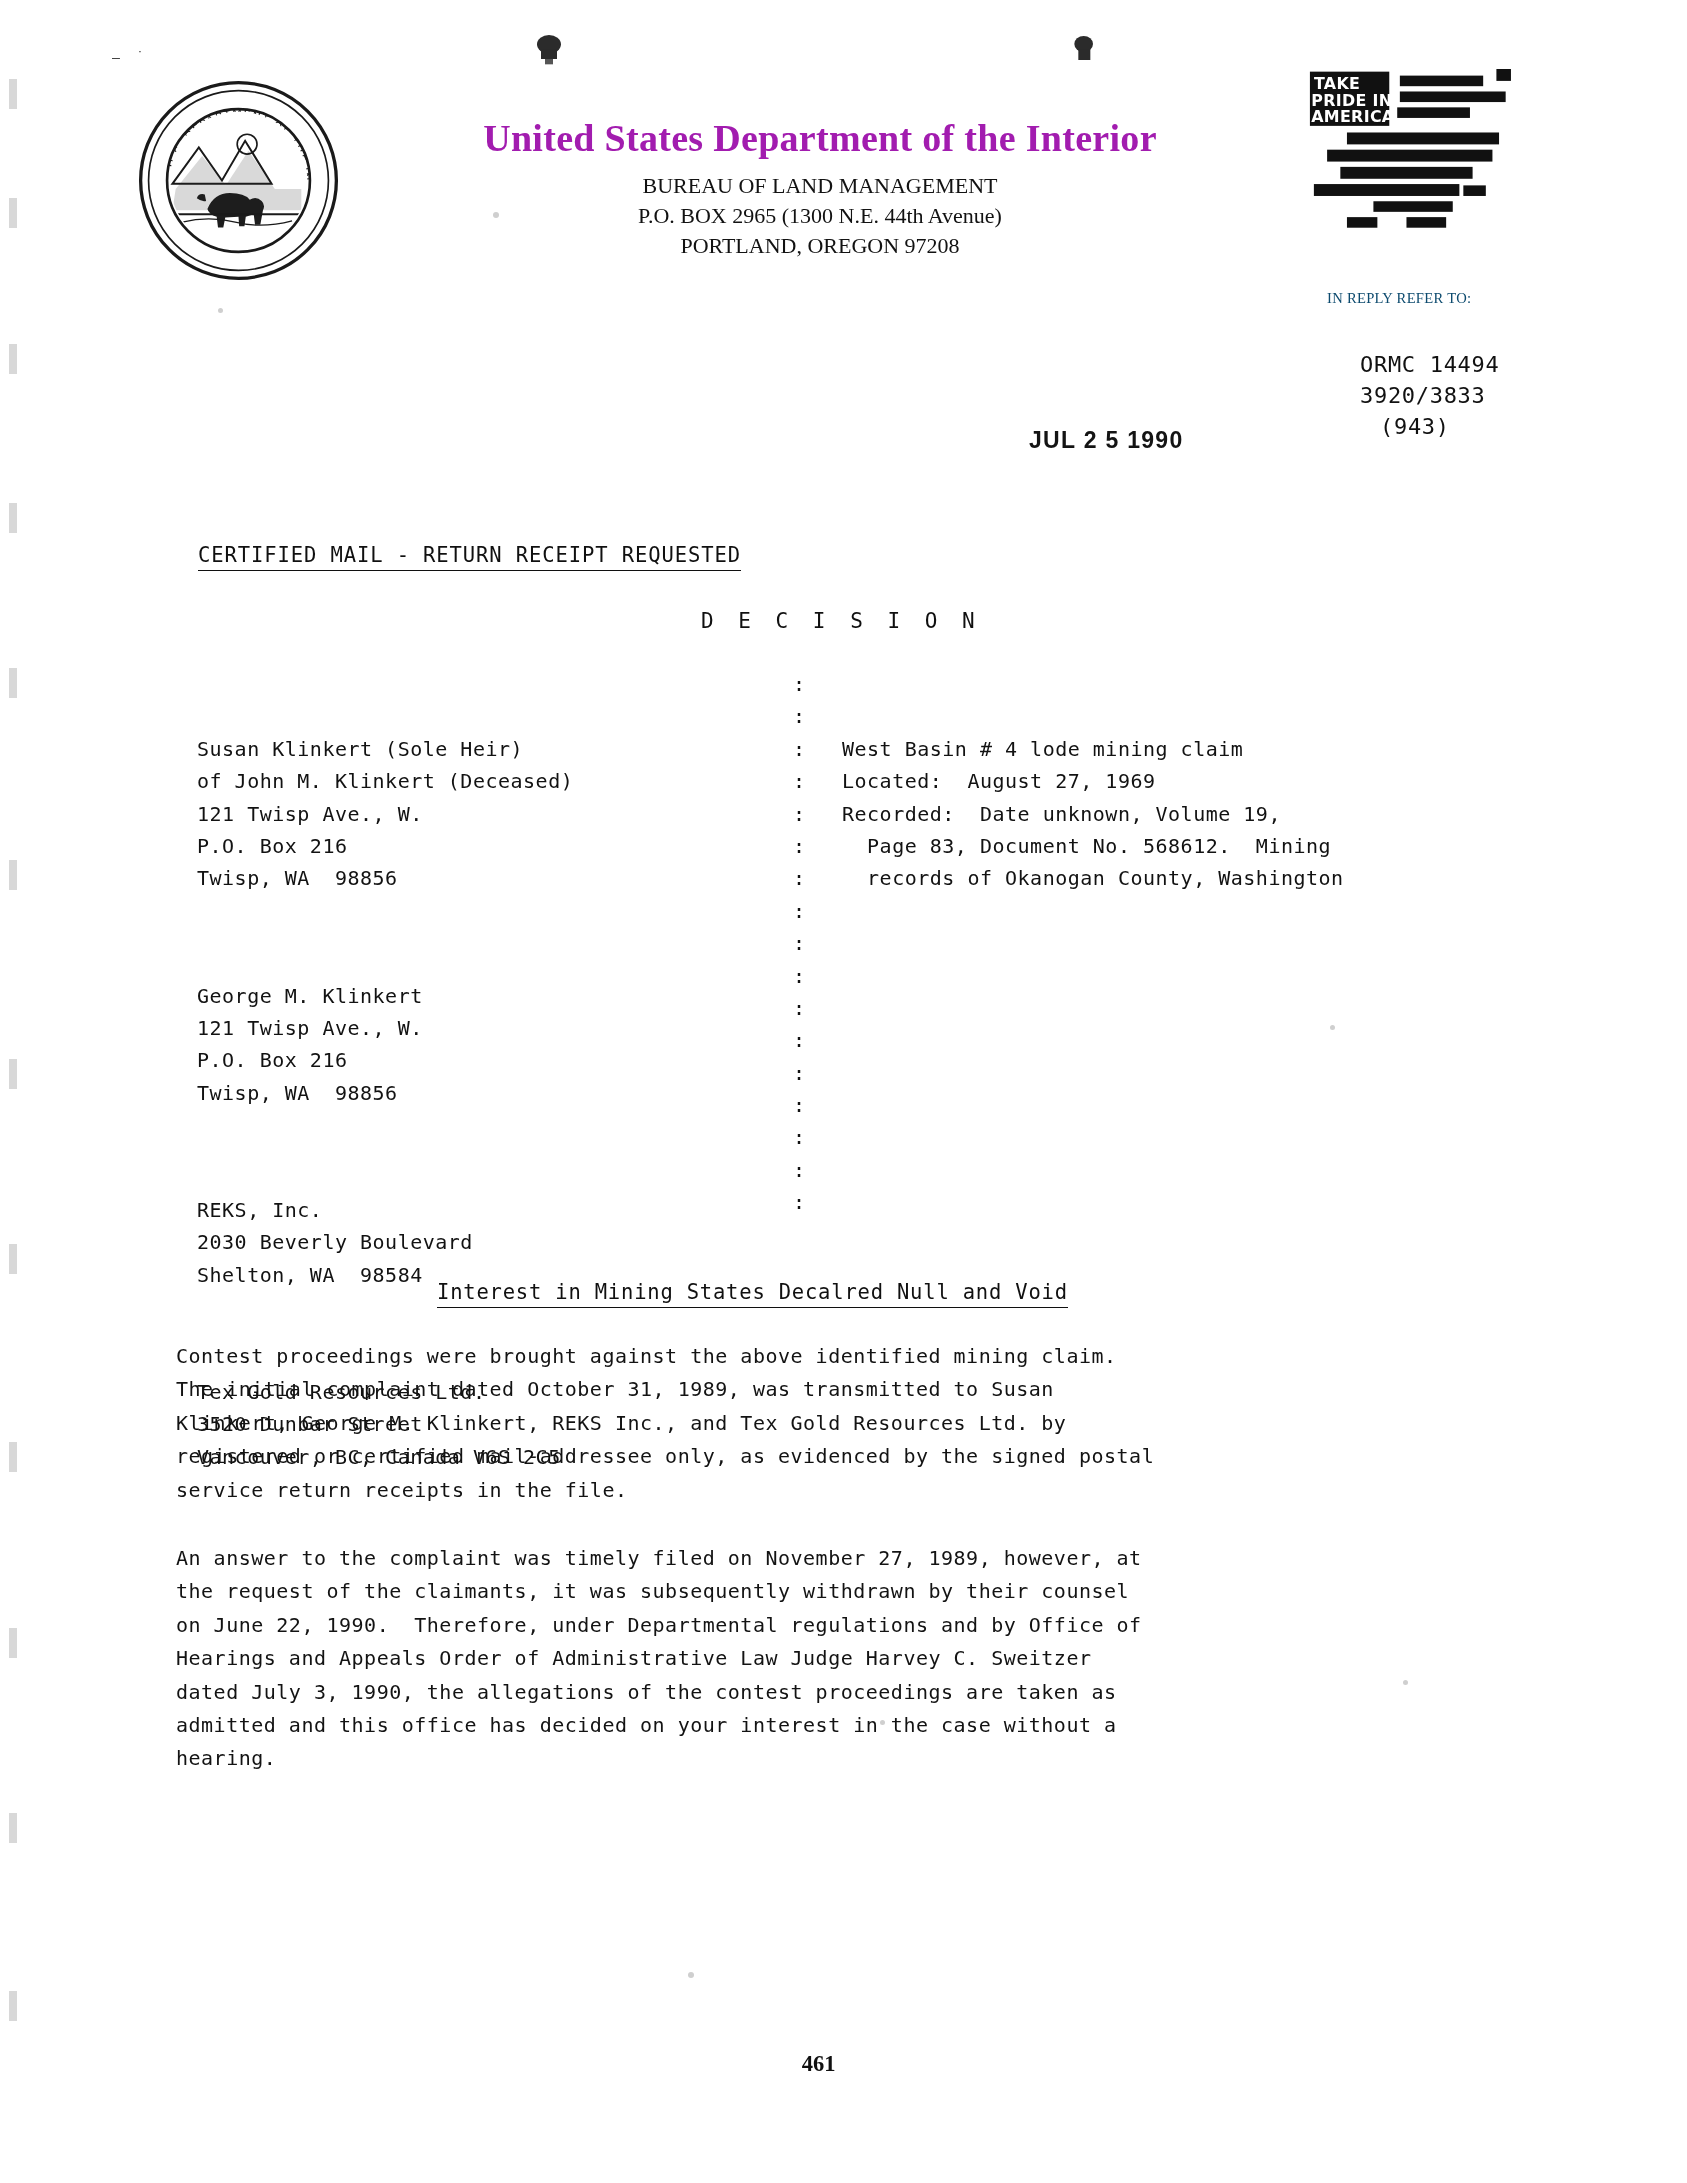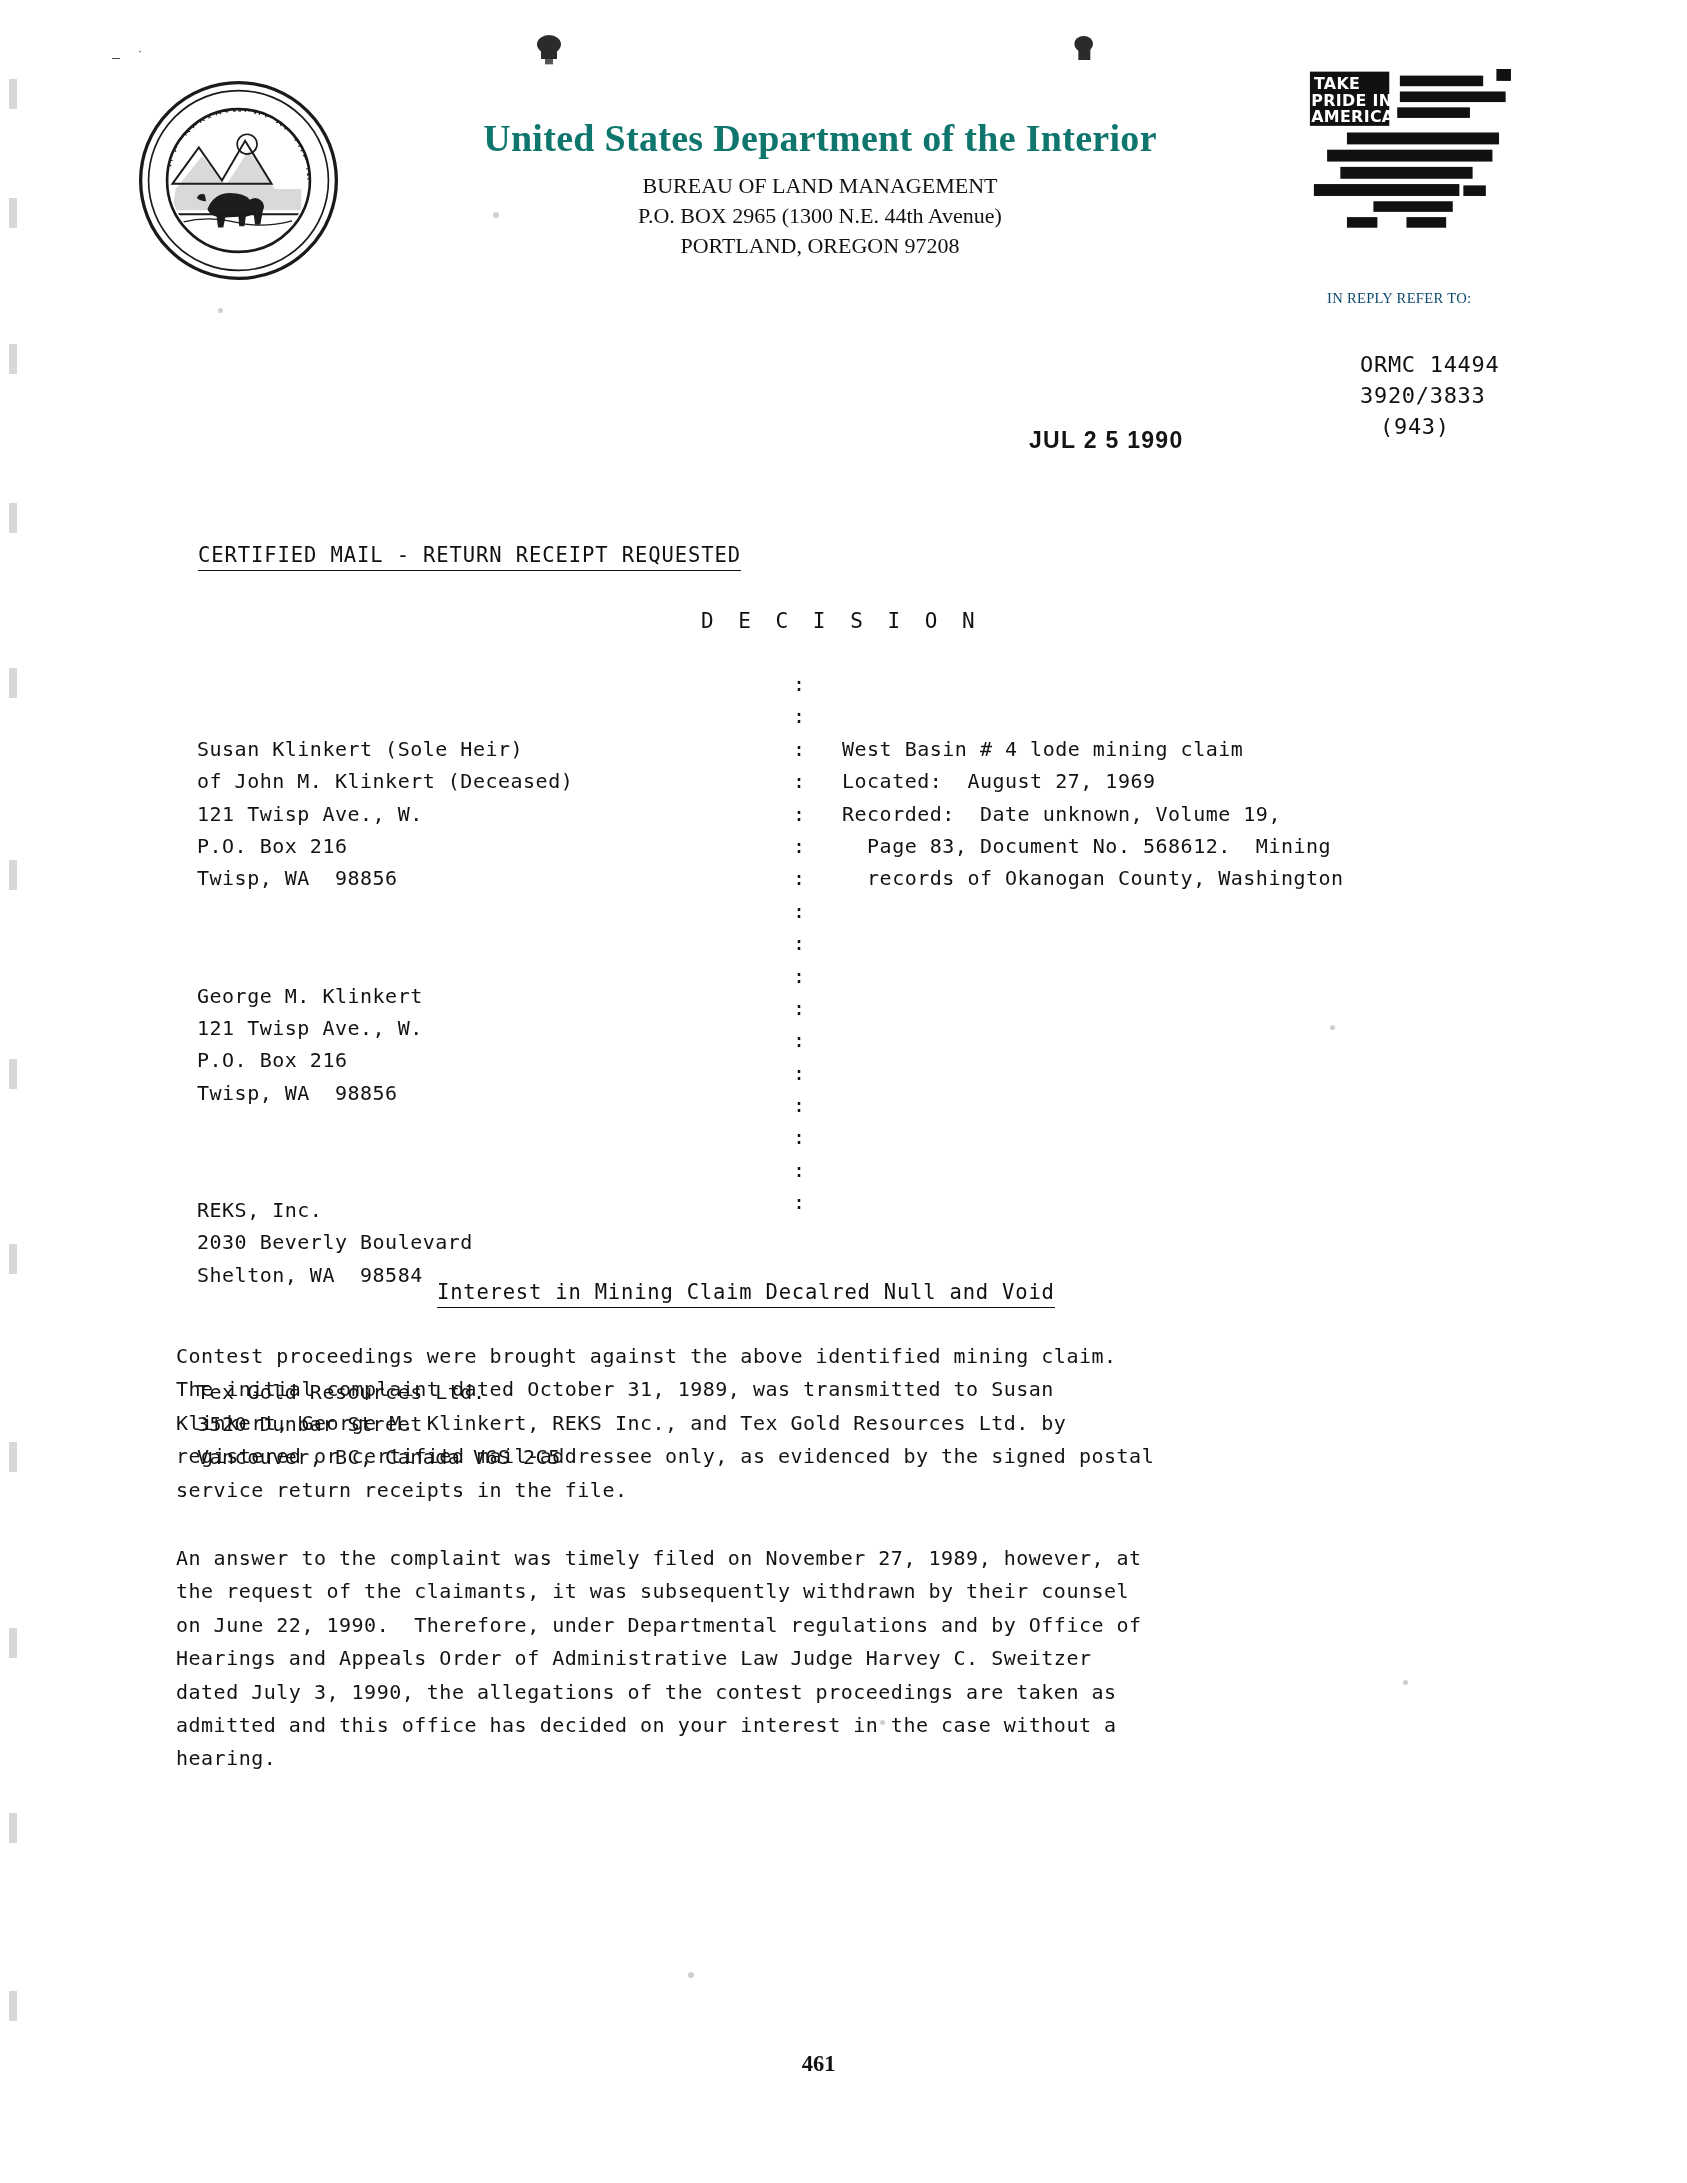--- a/index.html
+++ b/index.html
@@ -38,21 +38,21 @@
     left: 370px;
     top: 116px;
     width: 900px;
     text-align: center;
   }
   .agency-title {
     font-family: "Liberation Serif", serif;
     font-size: 38px;
     font-weight: 700;
     letter-spacing: 0.3px;
-    color: #0f766e;
+    color: #a21caf;
     white-space: nowrap;
   }
   .agency-sub {
     font-family: "Liberation Serif", serif;
     font-size: 22px;
     line-height: 1.38;
     color: #121212;
     margin-top: 10.6px;
   }
 
@@ -374,21 +374,21 @@
 
   <div class="claim-col">
     <div>West Basin # 4 lode mining claim
 Located:  August 27, 1969
 Recorded:  Date unknown, Volume 19,
   Page 83, Document No. 568612.  Mining
   records of Okanogan County, Washington</div>
     <div class="claim-gap"></div>
   </div>
 
-  <div class="subject">Interest in Mining Claim Decalred Null and Void</div>
+  <div class="subject">Interest in Mining States Decalred Null and Void</div>
 
   <div class="para" id="para1">Contest proceedings were brought against the above identified mining claim.
 The initial complaint dated October 31, 1989, was transmitted to Susan
 Klinkert, George M. Klinkert, REKS Inc., and Tex Gold Resources Ltd. by
 registered or certified mail-addressee only, as evidenced by the signed postal
 service return receipts in the file.</div>
   <div class="para" id="para2">An answer to the complaint was timely filed on November 27, 1989, however, at
 the request of the claimants, it was subsequently withdrawn by their counsel
 on June 22, 1990.  Therefore, under Departmental regulations and by Office of
 Hearings and Appeals Order of Administrative Law Judge Harvey C. Sweitzer

